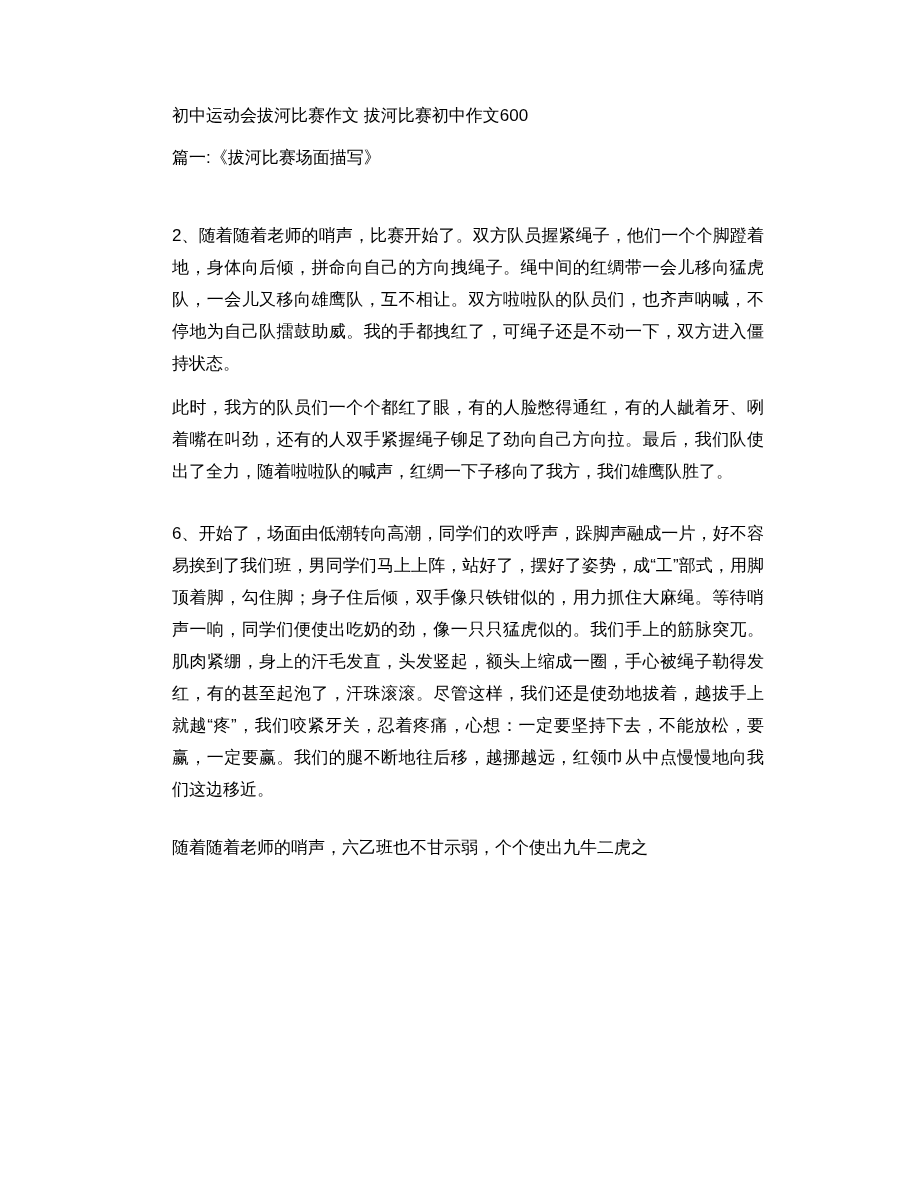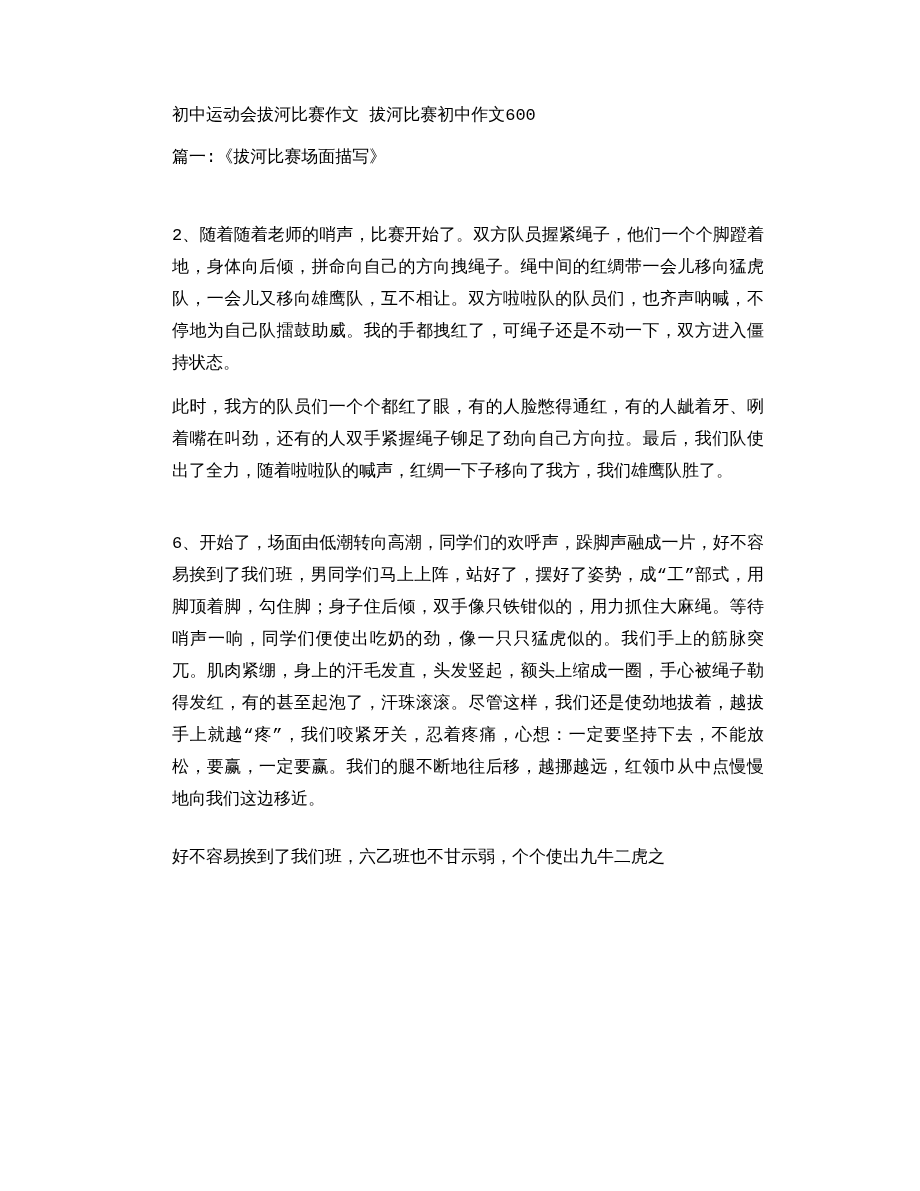--- a/index.html
+++ b/index.html
@@ -9,49 +9,49 @@
   }
   .page {
     position: relative;
     width: 816px;
     min-height: 1191px;
     margin: 0 auto;
     background: #ffffff;
     box-sizing: border-box;
     padding: 100px 104px 60px 120px;
     color: #000000;
-    font-family: Liberation Mono, monospace;
+    font-family: Liberation Sans, sans-serif;
   }
   .para {
     font-size: 17px;
     line-height: 32px;
     text-align: justify;
     text-justify: inter-ideograph;
     margin: 0;
     word-break: break-all;
   }
   .doc-title   { margin-bottom: 10px; }
   .part-head   { margin-bottom: 46px; }
   .section-head{ margin-bottom: 45px; }
   .p1          { margin-bottom: 12px; }
-  .p2          { margin-bottom: 40px; }
+  .p2          { margin-bottom: 30px; }
   .p3          { margin-bottom: 26px; }
   .p4          { margin-bottom: 38px; }
   .p5          { margin-bottom: 0; }
 </style>
 </head>
 <body>
 
 <div class="page">
   <p class="para doc-title">初中运动会拔河比赛作文 拔河比赛初中作文600</p>
 
   <p class="para part-head">篇一:《拔河比赛场面描写》</p>
 
 
   <p class="para p1">2、随着随着老师的哨声，比赛开始了。双方队员握紧绳子，他们一个个脚蹬着地，身体向后倾，拼命向自己的方向拽绳子。绳中间的红绸带一会儿移向猛虎队，一会儿又移向雄鹰队，互不相让。双方啦啦队的队员们，也齐声呐喊，不停地为自己队擂鼓助威。我的手都拽红了，可绳子还是不动一下，双方进入僵持状态。</p>
 
   <p class="para p2">此时，我方的队员们一个个都红了眼，有的人脸憋得通红，有的人龇着牙、咧着嘴在叫劲，还有的人双手紧握绳子铆足了劲向自己方向拉。最后，我们队使出了全力，随着啦啦队的喊声，红绸一下子移向了我方，我们雄鹰队胜了。</p>
 
   <p class="para p3">6、开始了，场面由低潮转向高潮，同学们的欢呼声，跺脚声融成一片，好不容易挨到了我们班，男同学们马上上阵，站好了，摆好了姿势，成“工”部式，用脚顶着脚，勾住脚；身子住后倾，双手像只铁钳似的，用力抓住大麻绳。等待哨声一响，同学们便使出吃奶的劲，像一只只猛虎似的。我们手上的筋脉突兀。肌肉紧绷，身上的汗毛发直，头发竖起，额头上缩成一圈，手心被绳子勒得发红，有的甚至起泡了，汗珠滚滚。尽管这样，我们还是使劲地拔着，越拔手上就越“疼”，我们咬紧牙关，忍着疼痛，心想：一定要坚持下去，不能放松，要赢，一定要赢。我们的腿不断地往后移，越挪越远，红领巾从中点慢慢地向我们这边移近。</p>
 
-  <p class="para p4">好不容易挨到了我们班，六乙班也不甘示弱，个个使出九牛二虎之</p>
+  <p class="para p4">随着随着老师的哨声，六乙班也不甘示弱，个个使出九牛二虎之</p>
 
 </div>
 
 </body></html>

